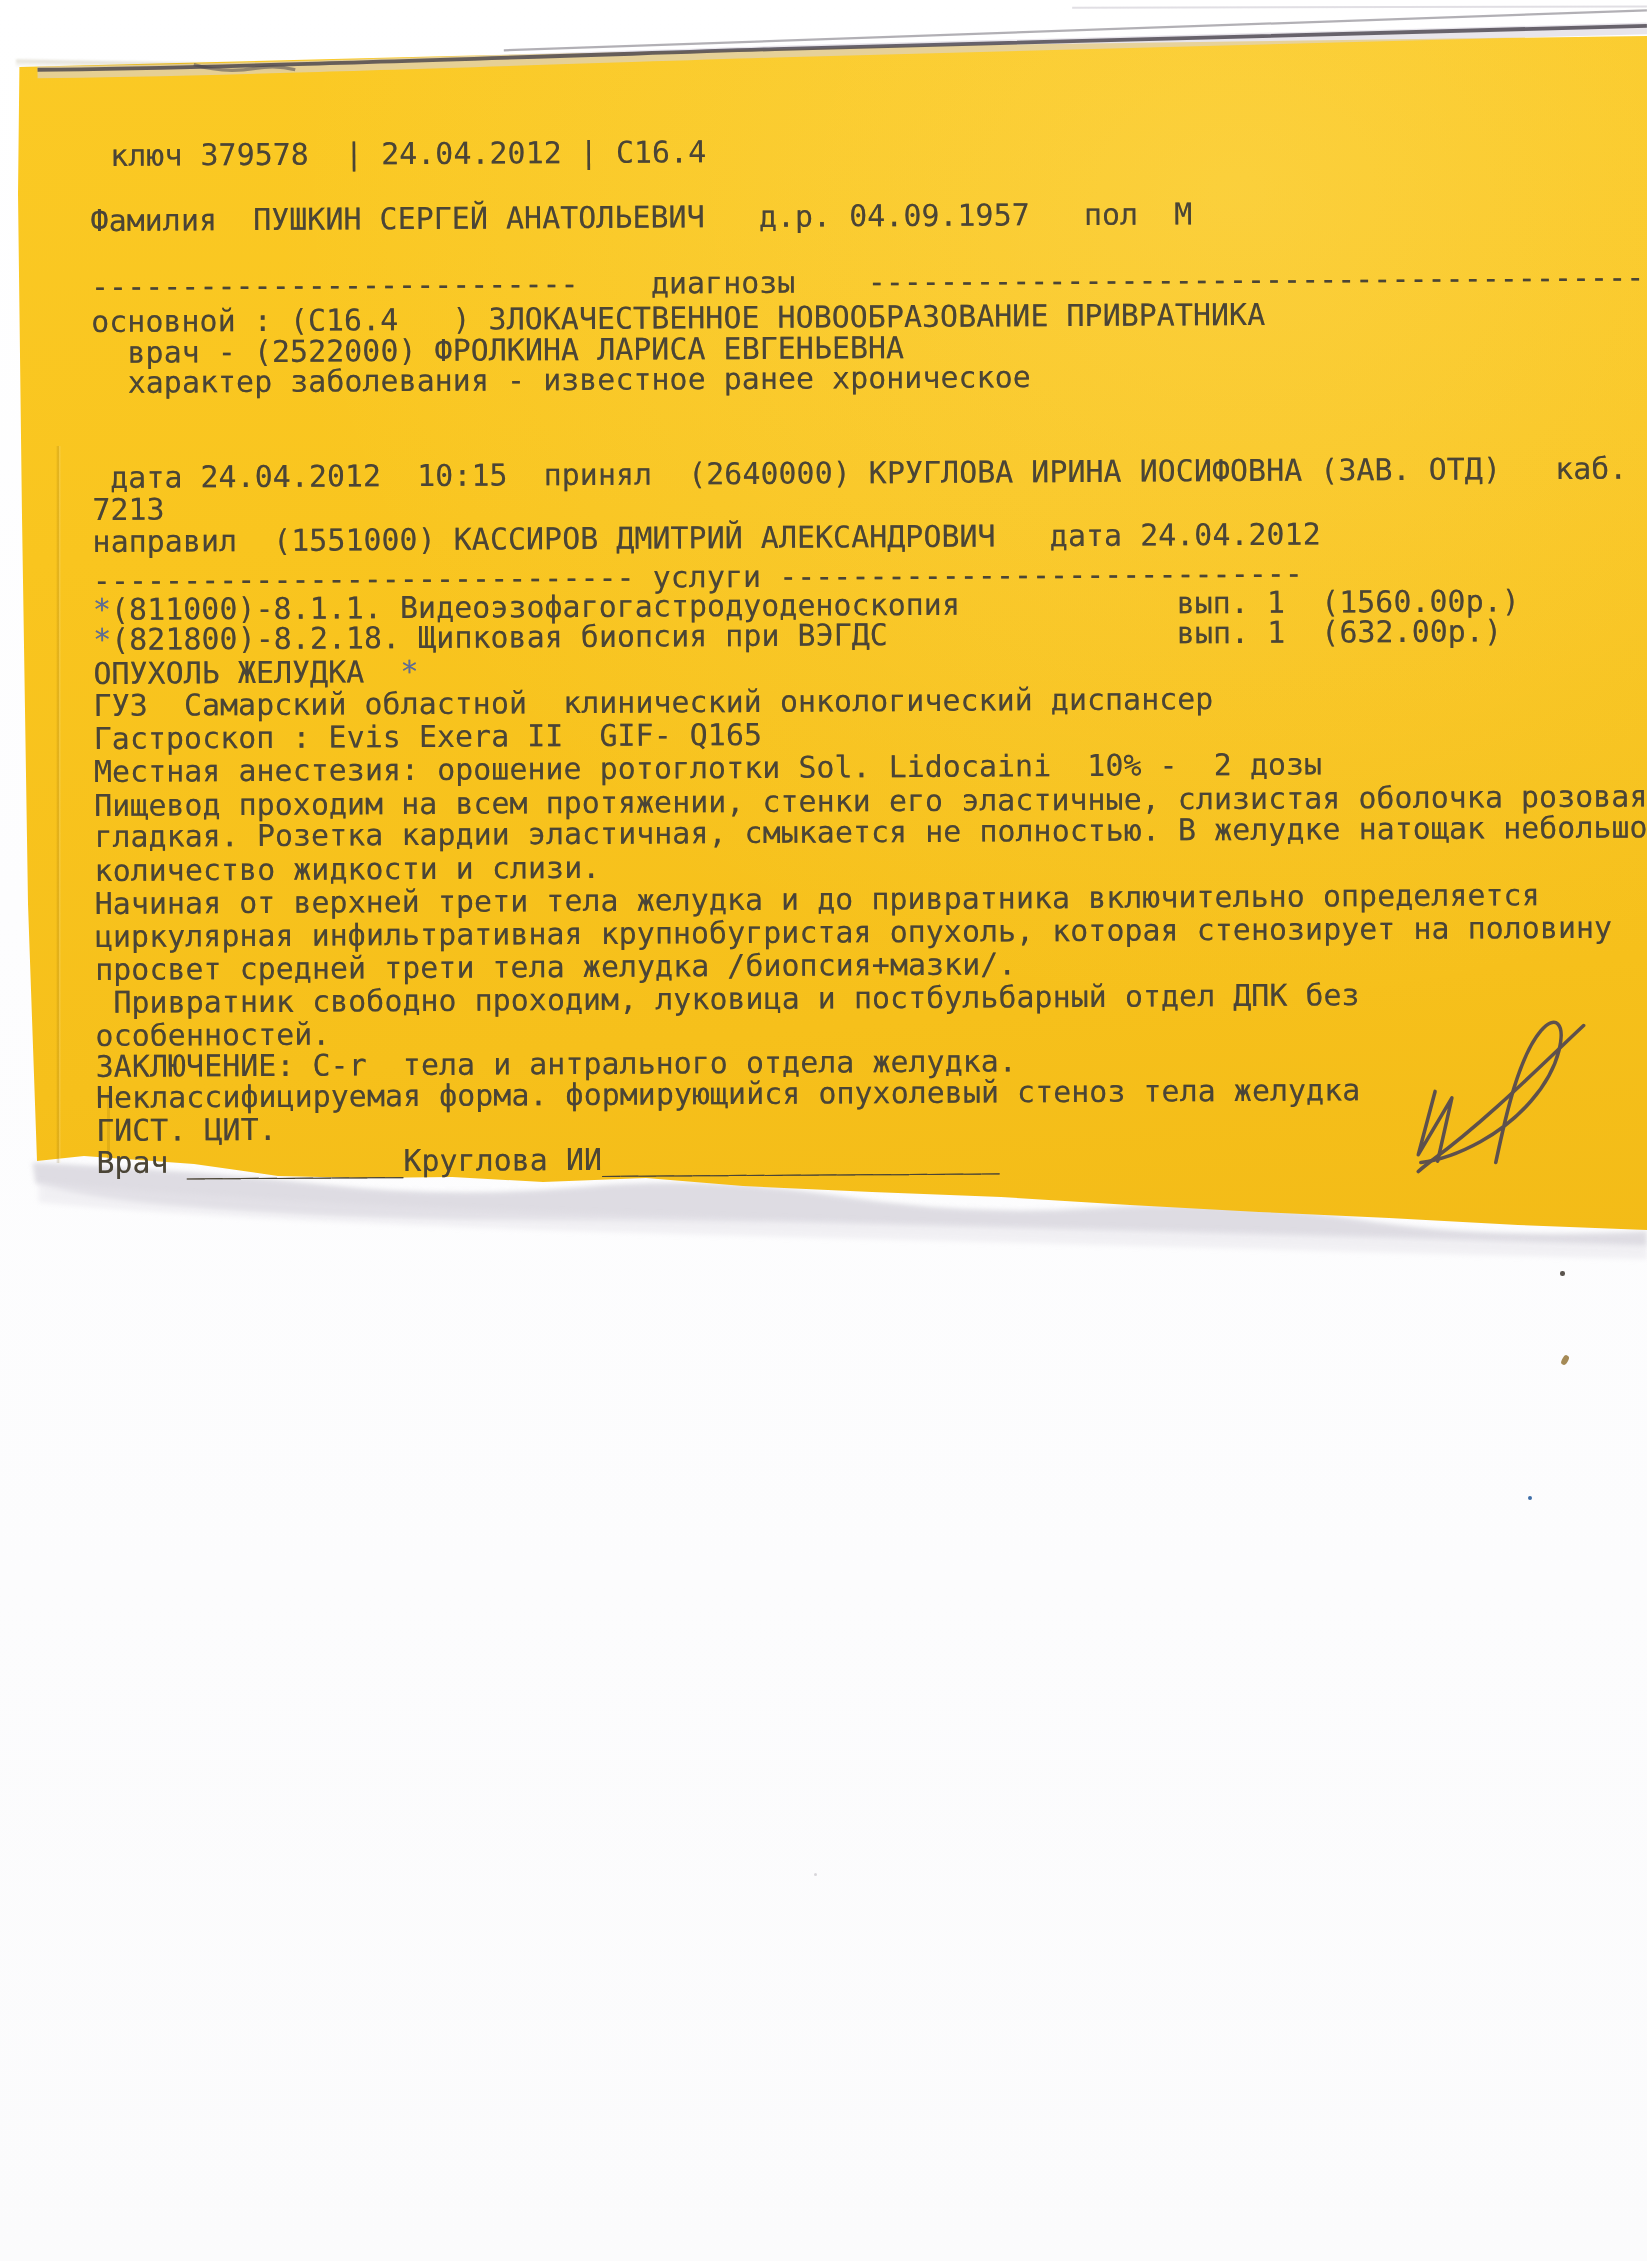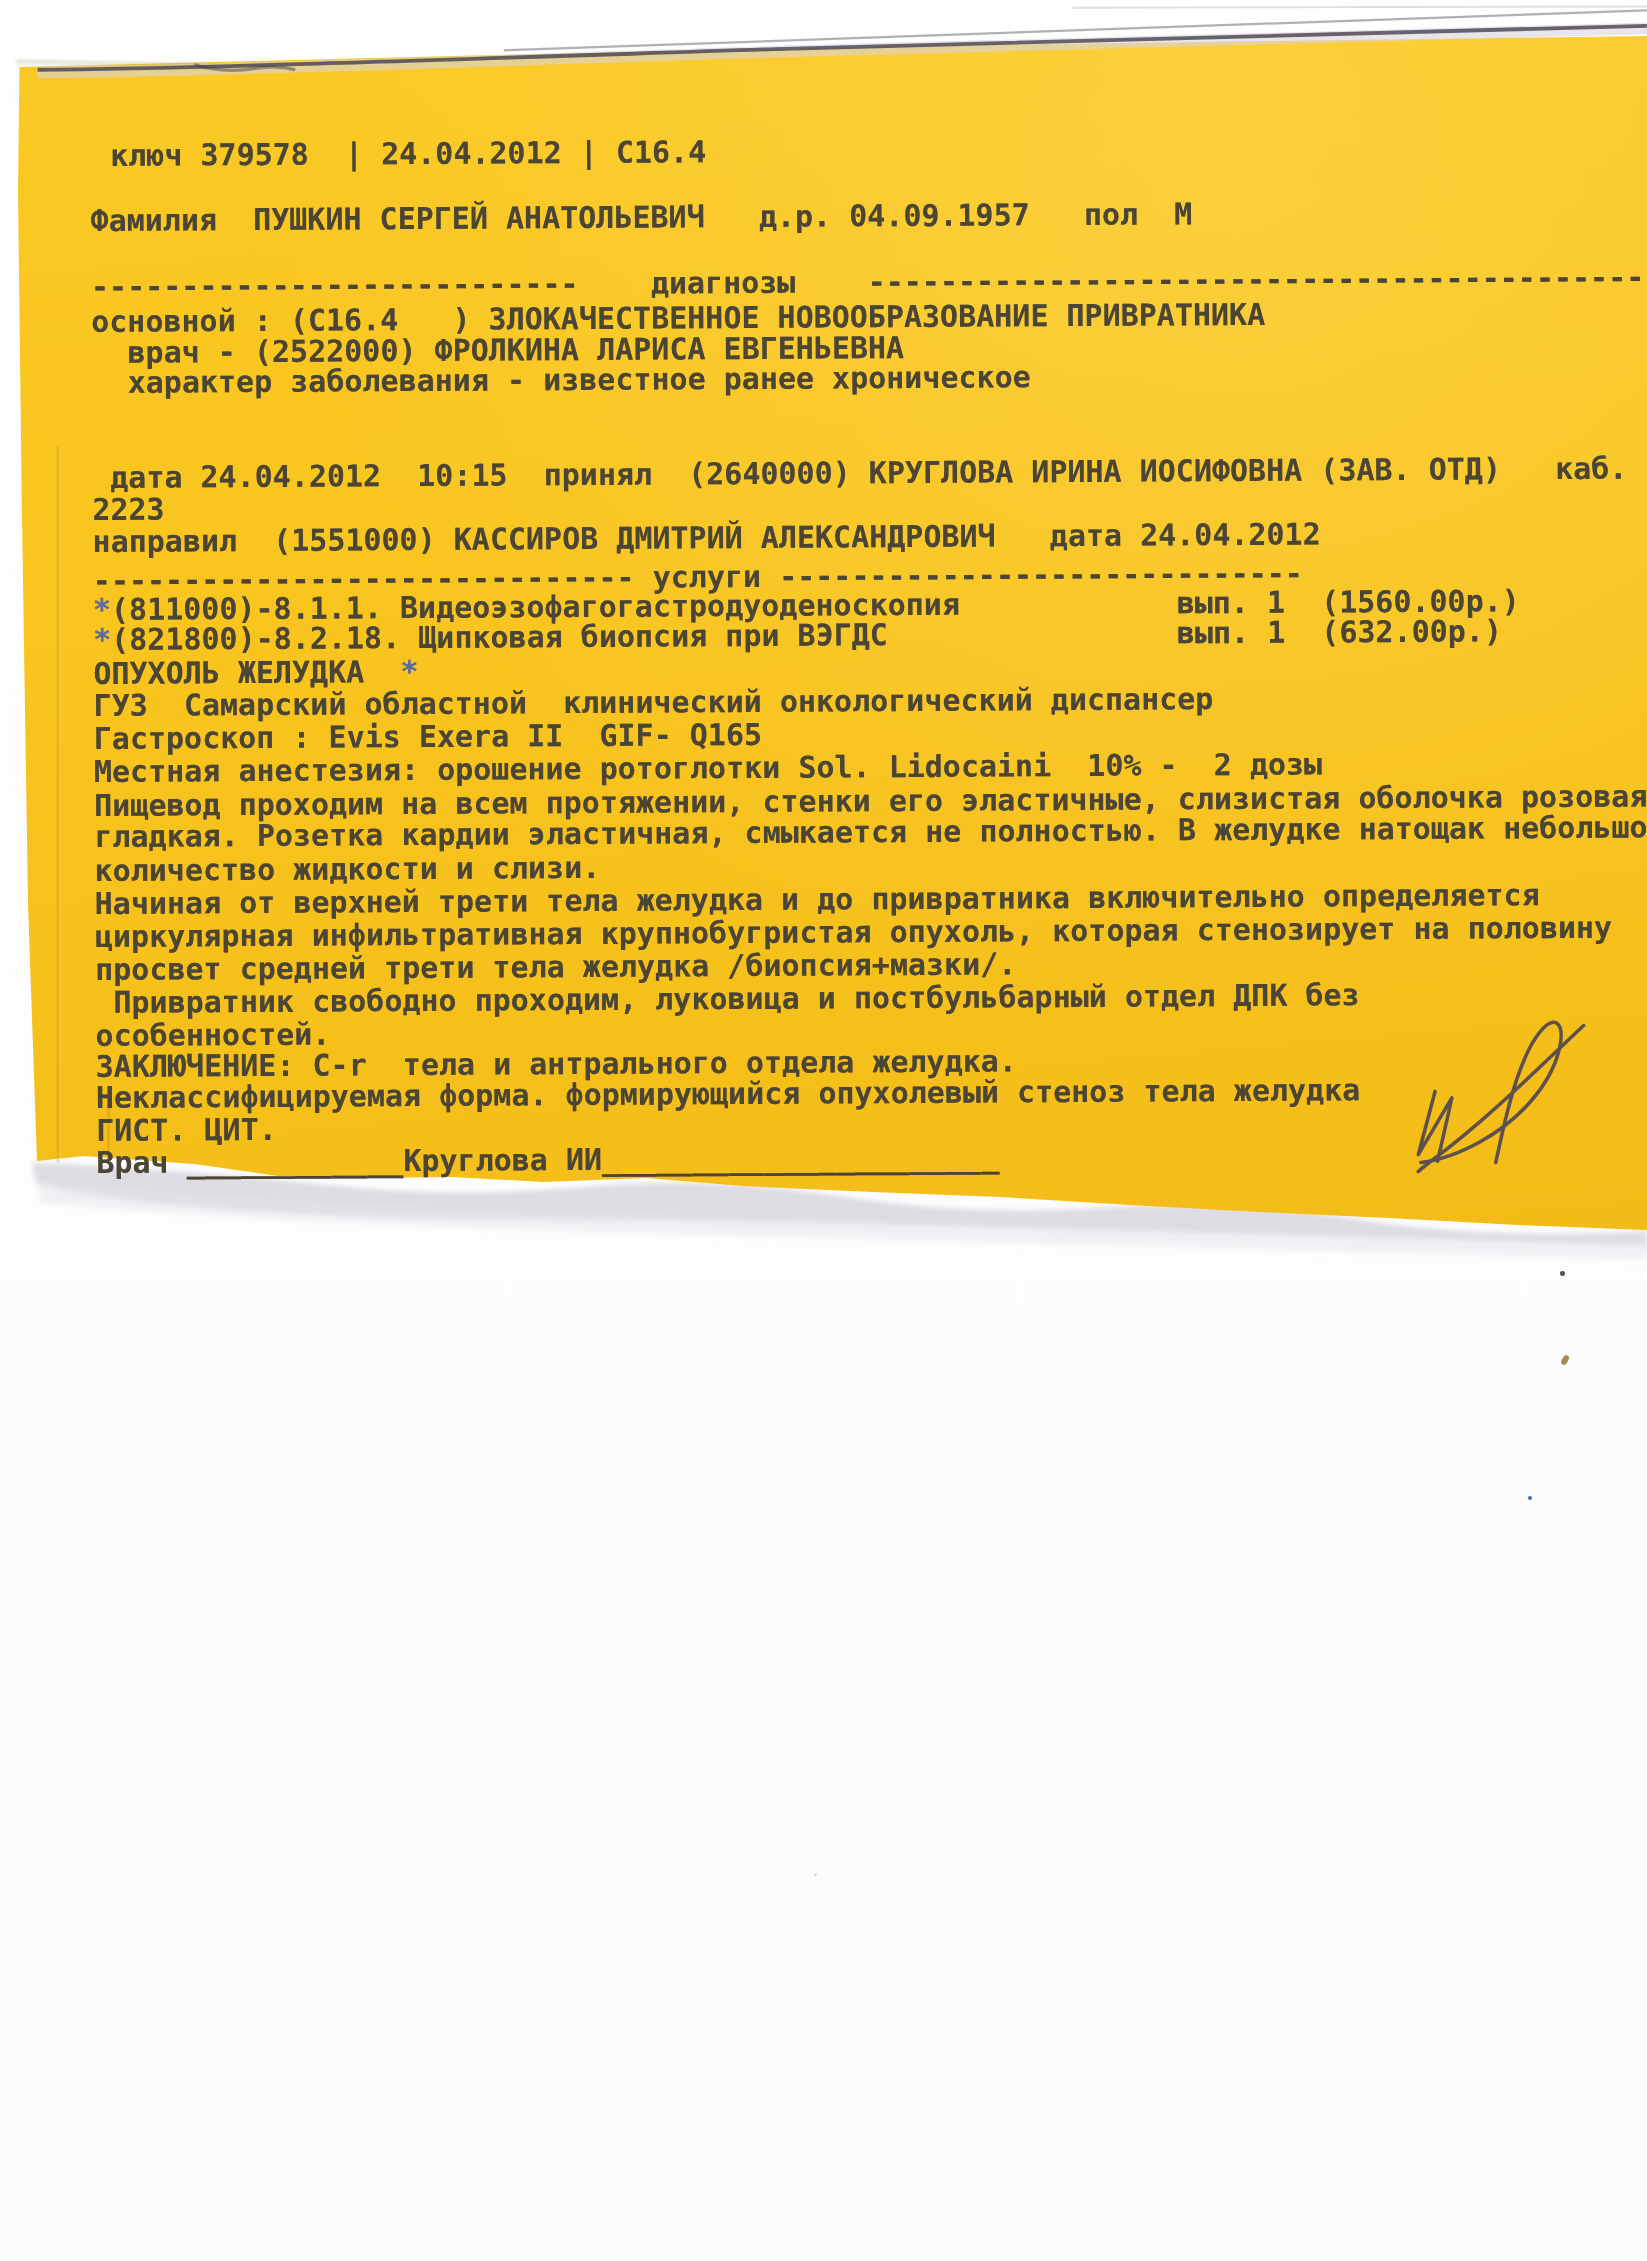--- a/index.html
+++ b/index.html
@@ -1,21 +1,21 @@
 <!DOCTYPE html>
 <html style="font-size:10.3px"><head>
 <meta charset="utf-8">
 <style>
   html,body{margin:0;padding:0;}
   body{
     width:1647px;height:2261px;overflow:hidden;position:relative;
     background:linear-gradient(180deg,#ffffff 0%,#fdfdfe 40%,#fbfbfc 100%);
     font-family:"DejaVu Sans Mono","Liberation Mono",monospace;
   }
-  .scan{position:absolute;inset:0;font-weight:bold;}
+  .scan{position:absolute;inset:0;}
   
   .paper{
     position:absolute;left:0;top:0;width:1647px;height:1266px;
     background:linear-gradient(175deg,#fbca25 0%,#f9c51f 40%,#f6c01b 78%,#f3bb17 100%);
     clip-path:polygon(19.4px 67px,452px 56px,969px 45px,1647px 36px,
       1647px 1230px,1518px 1225px,1389px 1218px,1259px 1212px,1130px 1205px,
       1001px 1197px,872px 1192px,743px 1186px,646px 1178px,543px 1182px,
       452px 1177px,362px 1178px,278px 1176px,194px 1164px,84px 1156px,
       37px 1161px,28px 904px,22px 517px,18px 194px);
   }
@@ -72,21 +72,21 @@
   <div class="crease crease-d"></div>
 
   <div class="textblock">
     <div class="ln" style="left:110px;top:140px">ключ 379578  | 24.04.2012 | С16.4</div>
     <div class="ln" style="top:205px">Фамилия  ПУШКИН СЕРГЕЙ АНАТОЛЬЕВИЧ   д.р. 04.09.1957   пол  М</div>
     <div class="ln" style="top:271px">---------------------------    диагнозы    ---------------------------------------------</div>
     <div class="ln" style="top:306px">основной : (С16.4   ) ЗЛОКАЧЕСТВЕННОЕ НОВООБРАЗОВАНИЕ ПРИВРАТНИКА</div>
     <div class="ln" style="top:337px">  врач - (2522000) ФРОЛКИНА ЛАРИСА ЕВГЕНЬЕВНА</div>
     <div class="ln" style="top:367px">  характер заболевания - известное ранее хроническое</div>
     <div class="ln" style="top:462px"> дата 24.04.2012  10:15  принял  (2640000) КРУГЛОВА ИРИНА ИОСИФОВНА (ЗАВ. ОТД)   каб.</div>
-    <div class="ln" style="top:494px">2223</div>
+    <div class="ln" style="top:494px">7213</div>
     <div class="ln" style="top:526px">направил  (1551000) КАССИРОВ ДМИТРИЙ АЛЕКСАНДРОВИЧ   дата 24.04.2012</div>
     <div class="ln" style="top:565px">------------------------------ услуги -----------------------------</div>
     <div class="ln" style="top:594px"><span class="star">*</span><span>(811000)-8.1.1. Видеоэзофагогастродуоденоскопия            вып. 1  (1560.00р.)</span></div>
     <div class="ln" style="top:624px"><span class="star">*</span><span>(821800)-8.2.18. Щипковая биопсия при ВЭГДС                вып. 1  (632.00р.)</span></div>
     <div class="ln" style="top:658px"><span>ОПУХОЛЬ ЖЕЛУДКА  </span><span class="star">*</span></div>
     <div class="ln" style="top:690px">ГУЗ  Самарский областной  клинический онкологический диспансер</div>
     <div class="ln" style="top:723px">Гастроскоп : Evis Exera II  GIF- Q165</div>
     <div class="ln" style="top:756px">Местная анестезия: орошение ротоглотки Sol. Lidocaini  10% -  2 дозы</div>
     <div class="ln" style="top:790px">Пищевод проходим на всем протяжении, стенки его эластичные, слизистая оболочка розовая</div>
     <div class="ln" style="top:821px">гладкая. Розетка кардии эластичная, смыкается не полностью. В желудке натощак небольшо</div>

